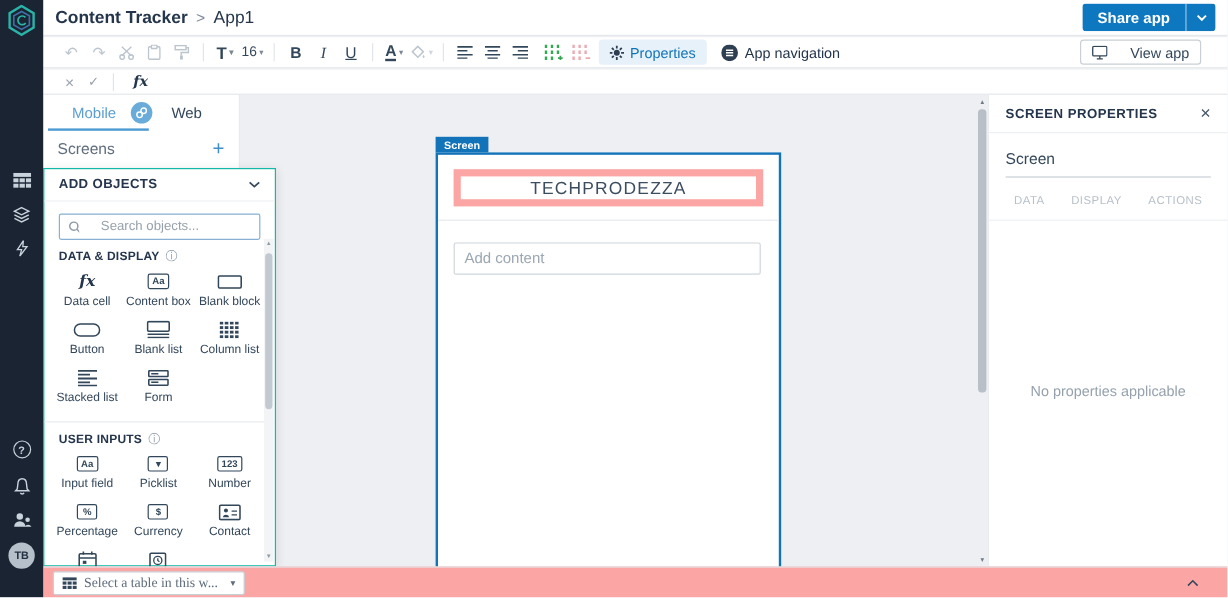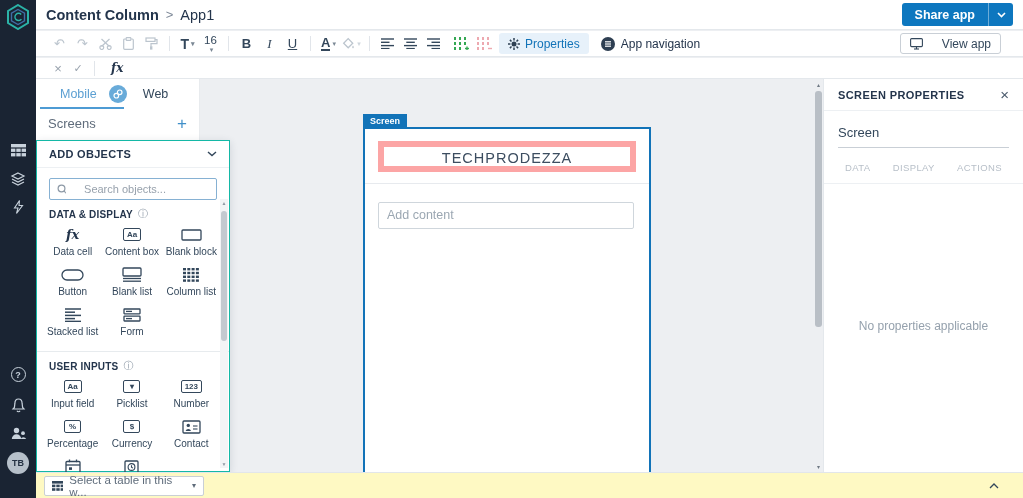--- a/index.html
+++ b/index.html
@@ -26,21 +26,21 @@
   .share-caret { background:#0d77bf; width:25px; display:flex; align-items:center; justify-content:center; border-left:1px solid rgba(255,255,255,.4); }
   
   .toolbar { position:absolute; left:36px; top:31px; right:0; height:26px; background:#fff;
     border-bottom:1px solid #e4e8ec; display:flex; align-items:center; padding:0 12px; z-index:5; }
   .tbi { min-width:19px; height:20px; display:flex; align-items:center; justify-content:center;
     margin:0 2px; color:#33475b; font-size:13px; cursor:pointer; }
   .tbi.dis { color:#bcc5ce; }
   .tsep { width:1px; height:15px; background:#e1e5ea; margin:0 6px; }
   .tcaret { font-size:7px; color:#7a8794; margin-left:2px; }
   .tb-T { font-weight:bold; font-size:14px; }
-  .tb-num { font-size:11.5px;flex-direction:column; }
+  .tb-num { font-size:11.5px; }
   .tb-B { font-weight:bold; }
   .tb-I { font-style:italic; font-family:"Liberation Serif",serif; }
   .tb-U { text-decoration:underline; }
   .tb-A { font-weight:bold; border-bottom:2px solid #33475b; line-height:13px; }
   .pill-props { display:flex; align-items:center; gap:5px; background:#e7f1fa; color:#1273b8;
     border-radius:3px; height:21px; padding:0 9px; font-size:12px; margin:0 4px; cursor:pointer; }
   .appnav { display:flex; align-items:center; gap:6px; font-size:12px; color:#24354c; margin:0 8px; cursor:pointer; }
   .viewapp { margin-left:auto; margin-right:10px; display:flex; align-items:center; gap:19px;
     border:1px solid #c9cfd6; border-radius:3px; height:21px; padding:0 9px; font-size:12px; color:#33475b; cursor:pointer; background:#fff; }
   
@@ -102,22 +102,22 @@
   .rp-title { font-size:11px; font-weight:bold; color:#24354c; letter-spacing:.4px; }
   .rp-close { font-size:15px; color:#4a5a6c; cursor:pointer; line-height:15px; }
   .rp-name { margin:12px 14px 0; }
   .rp-name input { width:100%; border:none; outline:none; border-bottom:1px solid #c9cfd6;
     font-size:13px; color:#33475b; padding:2px 0 7px; font-family:inherit; background:transparent; }
   .rp-tabs { display:flex; justify-content:space-between; padding:14px 21px 10px; border-bottom:1px solid #edf0f3;
     font-size:9.5px; color:#b7bfc8; letter-spacing:.4px; }
   .rp-tab { cursor:pointer; }
   .rp-empty { margin-top:135px; text-align:center; color:#95a1ad; font-size:12px; }
   
-  .bottombar { position:absolute; left:36px; right:0; bottom:0; height:26px; background:#fef9c3;
-    border-top:1px solid #e2e6ea; display:flex; align-items:center; padding:0 8px; z-index:4; }
+  .bottombar { position:absolute; left:36px; right:0; bottom:0; height:26px; background:#fca5a5;
+    border-top:1px solid #e2e6ea; display:flex; align-items:center; padding:0 8px; z-index:4;font-family:Liberation Serif, serif; }
   .bb-select { height:20px; width:160px; background:#fff; border:1px solid #c9cfd6; border-radius:2px;
     display:flex; align-items:center; gap:6px; padding:0 7px; font-size:11.5px; color:#5f6c7b; cursor:pointer; }
   .bb-caret { margin-left:auto; font-size:8px; color:#5f6c7b; }
   .bb-collapse { margin-left:auto; margin-right:16px; cursor:pointer; display:flex; }
   svg { display:block; }
 </style>
 </head>
 <body>
 
 <div class="app">
@@ -175,21 +175,21 @@
             <path d="M10.6 13 a3.1 3.1 0 0 1 5.6 0 Z"></path>
       </g>
         </svg>
     </div>
     <div class="rail-ic" style="top:452px;">
       <span class="avatar">TB</span>
     </div>
   </div>
 
   <div class="topbar">
-    <span class="crumb-app">Content Column</span>
+    <span class="crumb-app">Content Tracker</span>
     <span class="crumb-sep">&gt;</span>
     <span class="crumb-page">App1</span>
     <div class="share-wrap">
       <span class="share-main">Share app</span>
       <span class="share-caret">
         <svg width="9" height="6">
             <polyline points="1,1 4.5,4.5 8,1" fill="none" stroke="#fff" stroke-width="1.6"></polyline>
           </svg>
       </span>
     </div>

